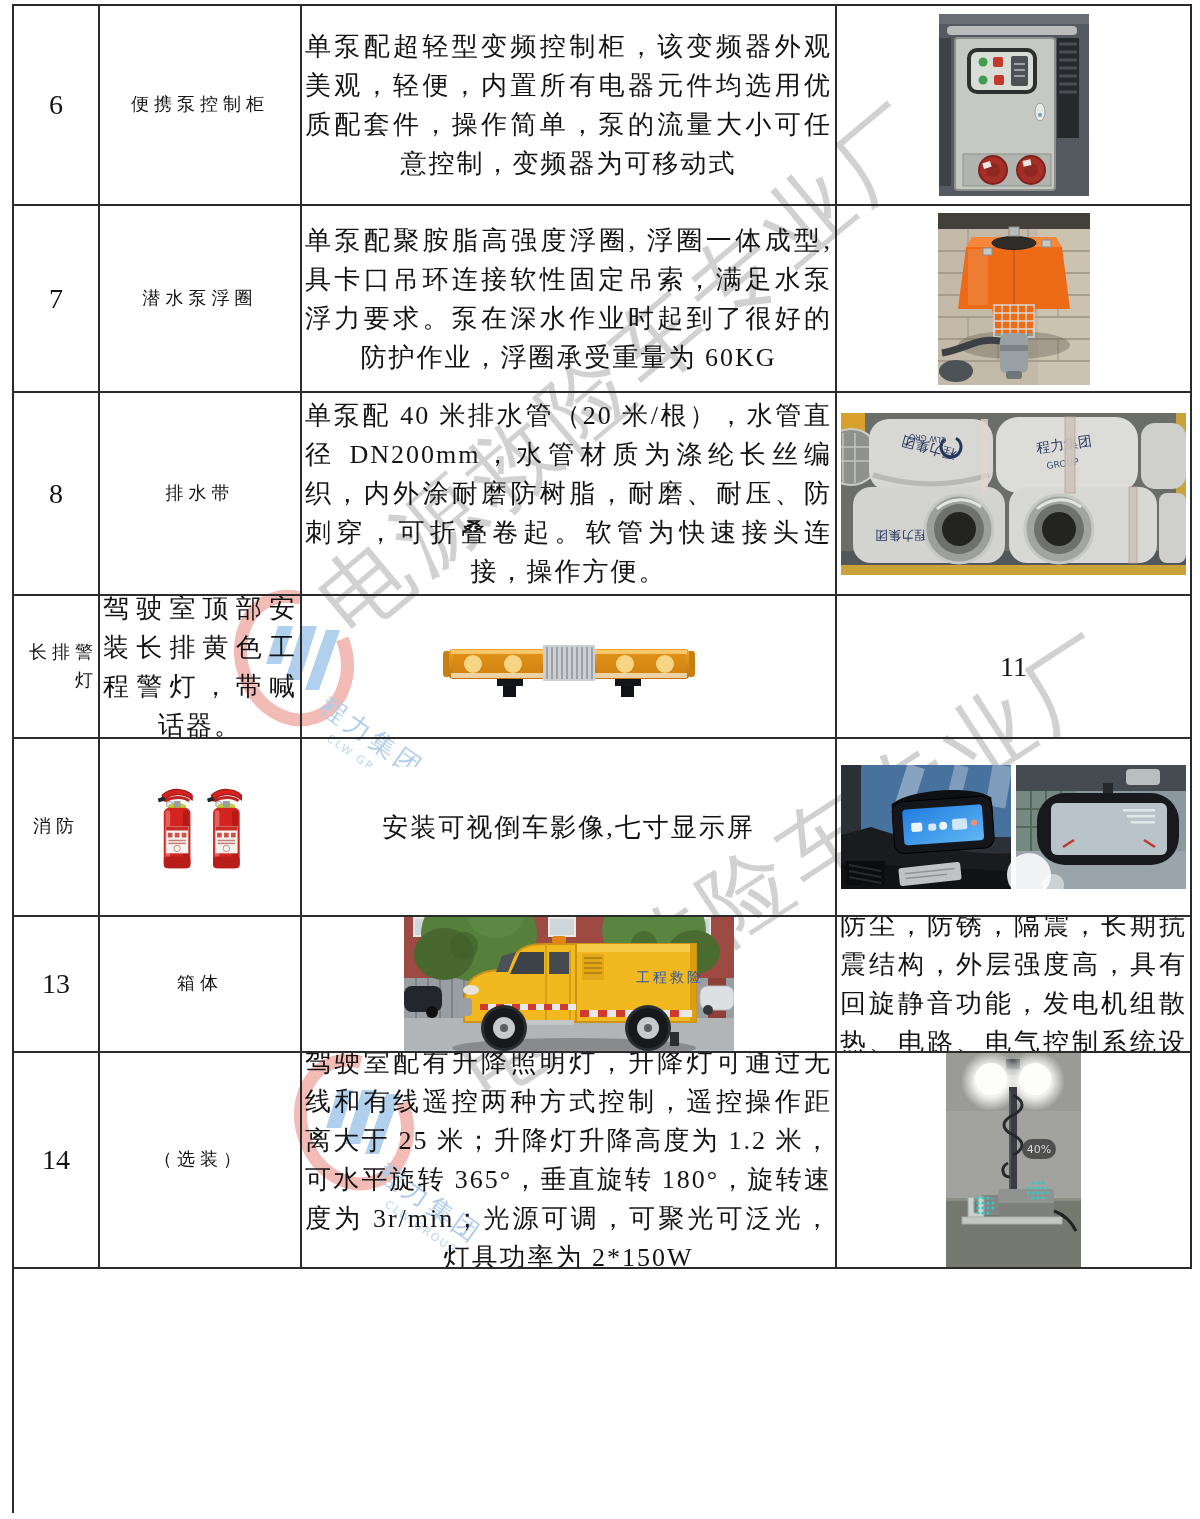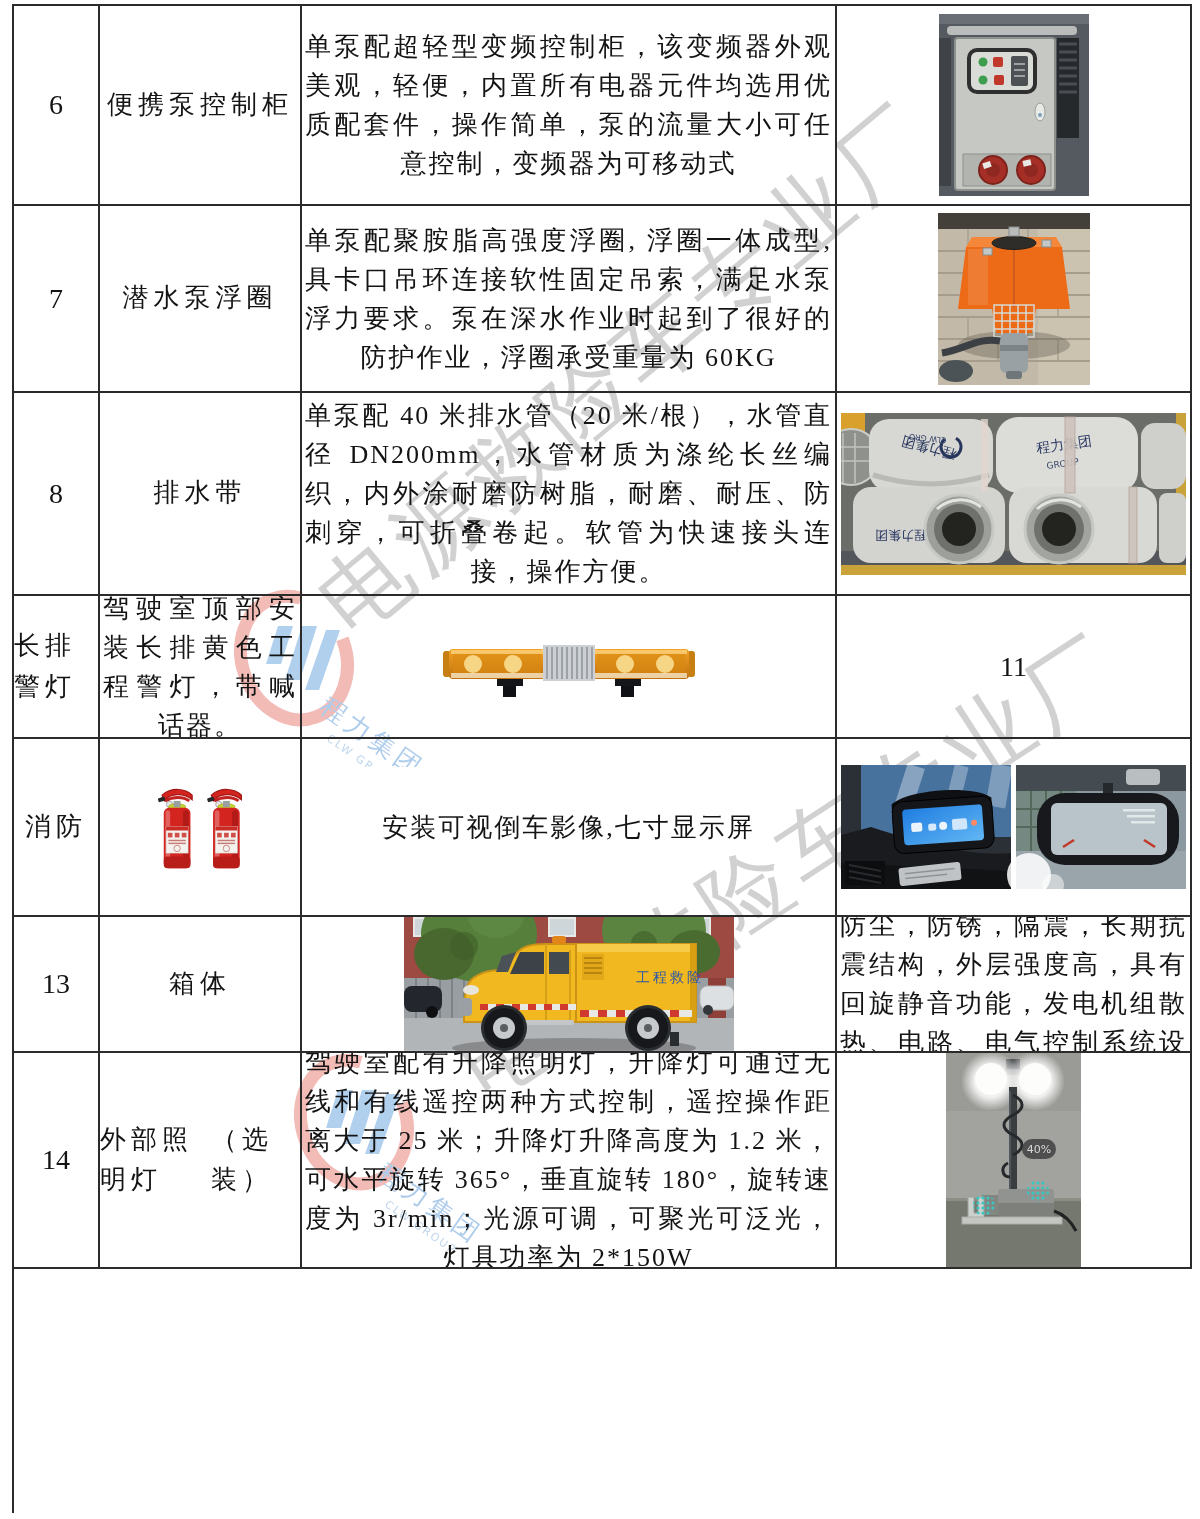--- a/index.html
+++ b/index.html
@@ -19,21 +19,21 @@
 
   
   .spec-table{position:absolute;left:12px;top:4px;z-index:1;display:grid;
       grid-template-columns:86px 202px 535px 355px;
       grid-template-rows:200px 187px 203px 143px 178px 136px 216px 244px;
       border-top:2px solid #2b2b2b;border-left:2px solid #2b2b2b;}
   .cell{border-right:2px solid #2b2b2b;border-bottom:2px solid #2b2b2b;
       display:flex;align-items:center;justify-content:center;overflow:hidden;
       background:transparent;}
   .num{font-size:28px;}
-  .nm{font-size:26px;letter-spacing:5px;text-align:left;line-height:1.55;}
+  .nm{font-size:18px;letter-spacing:5px;text-align:right;line-height:1.55;}
   .nm span{display:block;}
   .desc{padding:0 3px;}
   .desc p{margin:0;width:100%;font-size:26px;line-height:39px;letter-spacing:2px;
       text-align:justify;text-align-last:center;}
   .photo svg{display:block;}
 </style>
 </head>
 <body>
 
 <div class="page">
@@ -403,21 +403,20 @@
         <circle cx="244" cy="146" r="4" fill="#595d60"></circle>
         <rect x="266" y="150" width="9" height="14" fill="#2a2d30"></rect>
       </svg>
     </div>
     <div class="cell desc">
         <p>车箱一体式全封闭车箱车箱有厢体防火，阻燃，防雨，防尘，防锈，隔震，长期抗震结构，外层强度高，具有回旋静音功能，发电机组散热、电路、电气控制系统设计合理，能满足长时间不间断工作要求；</p>
       </div>
 
     <div class="cell num">14</div>
     <div class="cell nm">
-      <span>外部照明灯</span>
       <span>（选装）</span>
     </div>
     <div class="cell desc">
         <p>驾驶室配有升降照明灯，升降灯可通过无线和有线遥控两种方式控制，遥控操作距离大于 25 米；升降灯升降高度为 1.2 米，可水平旋转 365°，垂直旋转 180°，旋转速度为 3r/min；光源可调，可聚光可泛光，灯具功率为 2*150W</p>
       </div>
     <div class="cell photo">
       <svg width="135" height="218" viewBox="0 0 135 218">
         <defs>
           <radialGradient id="glowgrad">
             <stop offset="0" stop-color="#ffffff"></stop>

